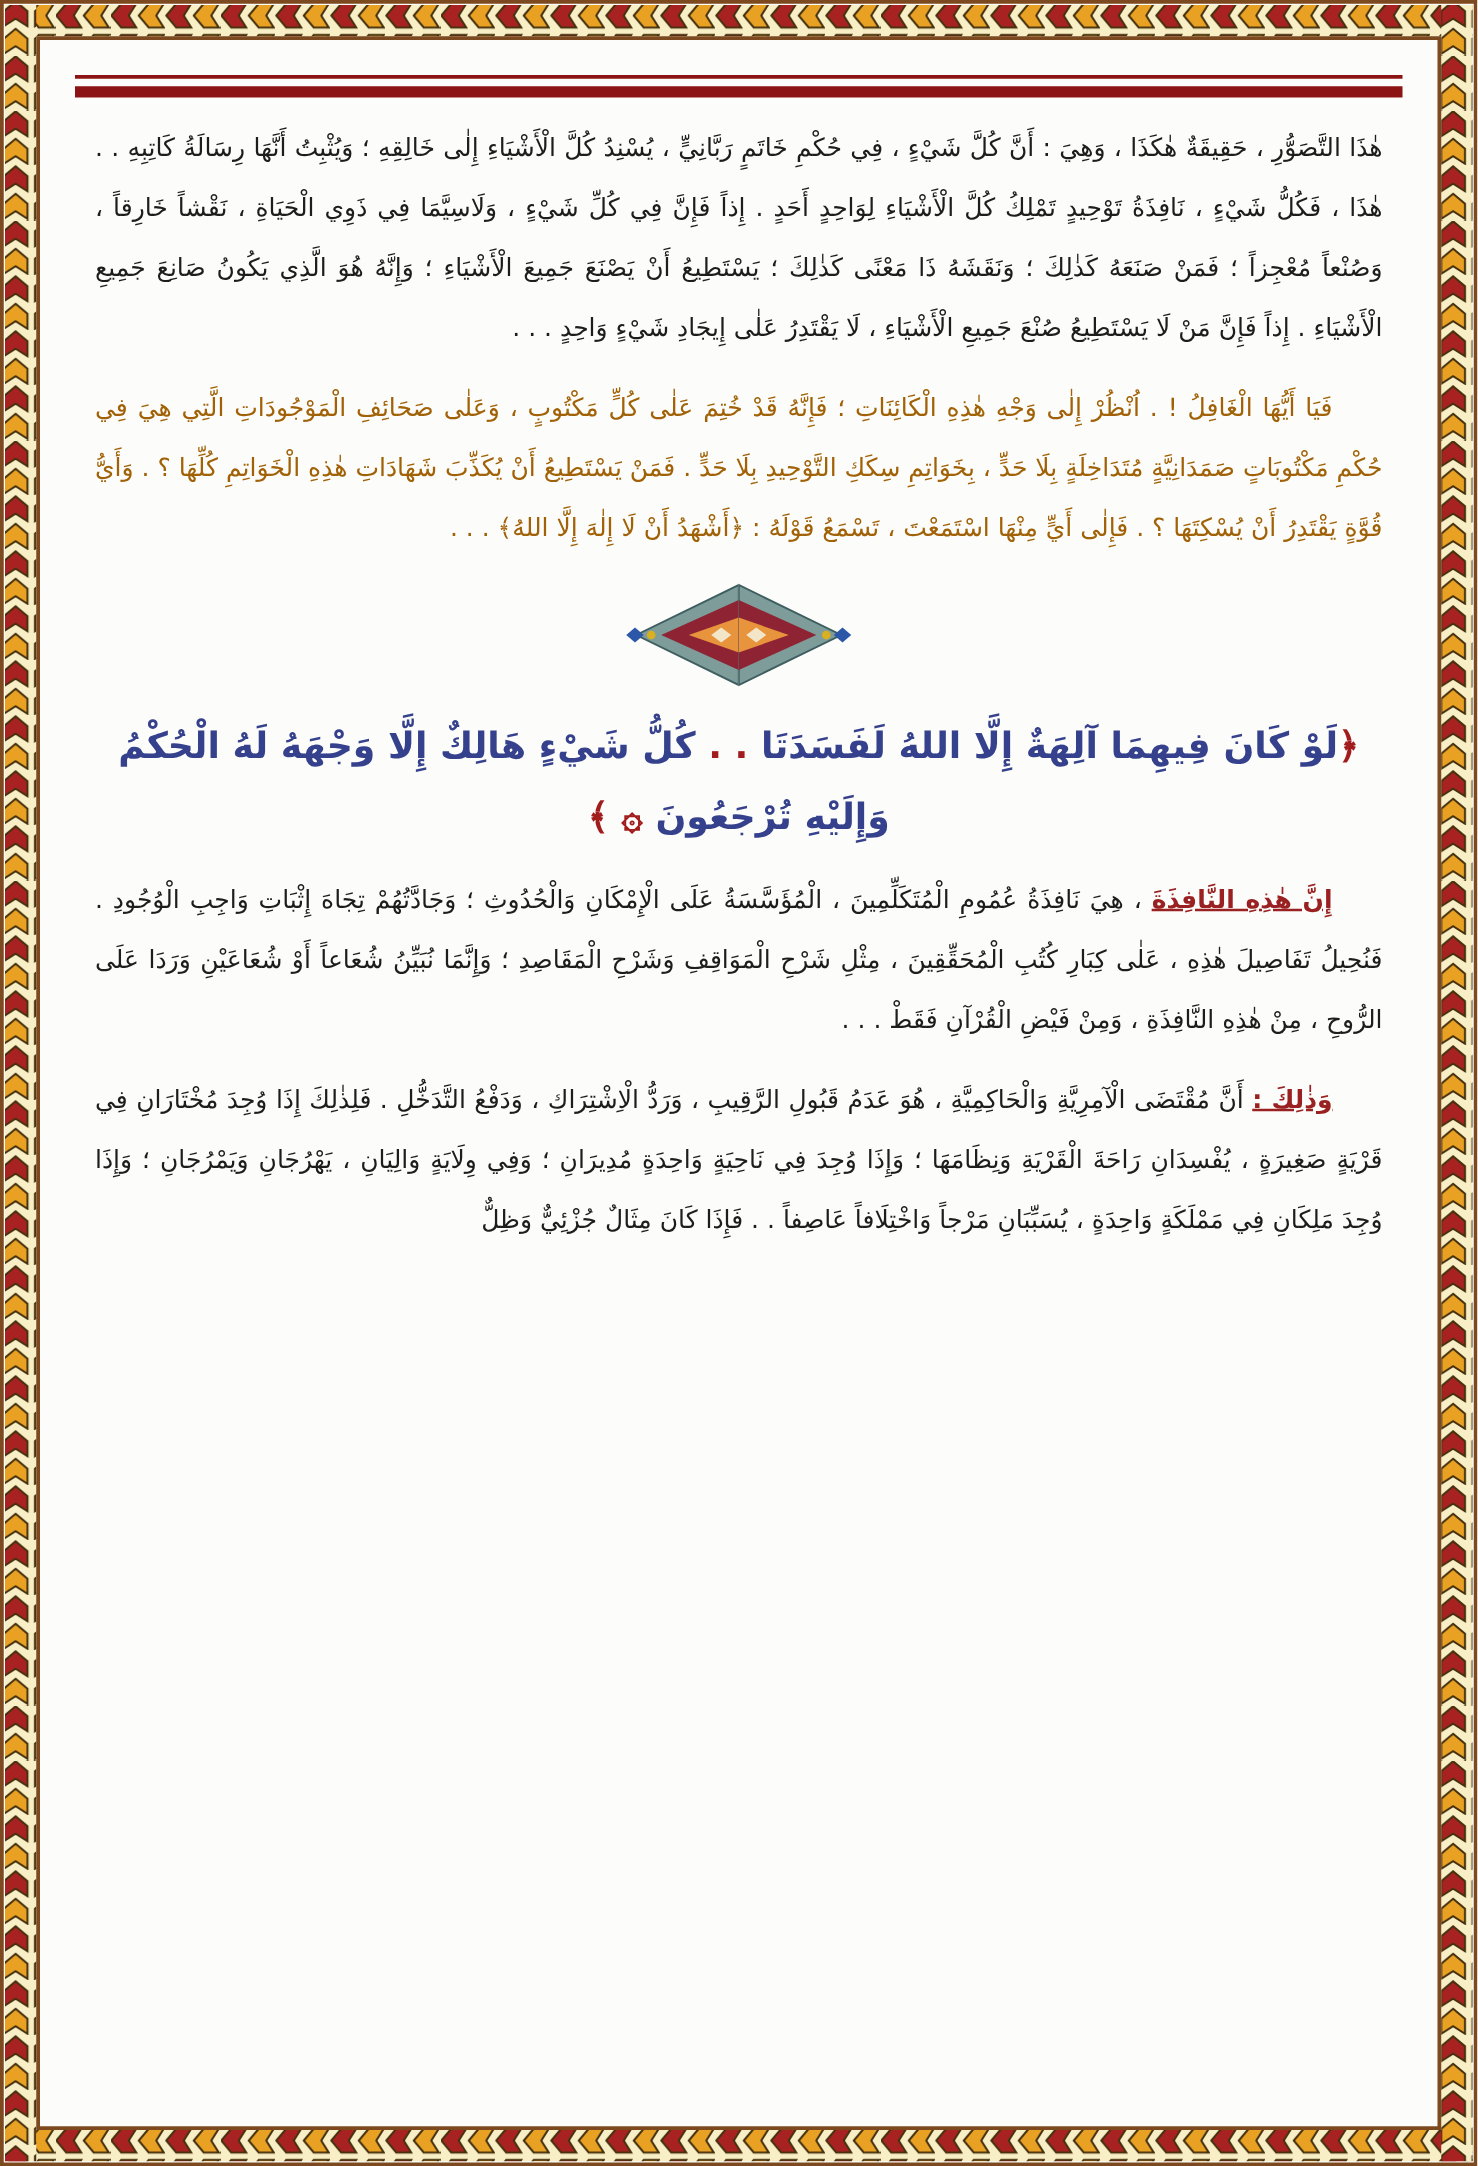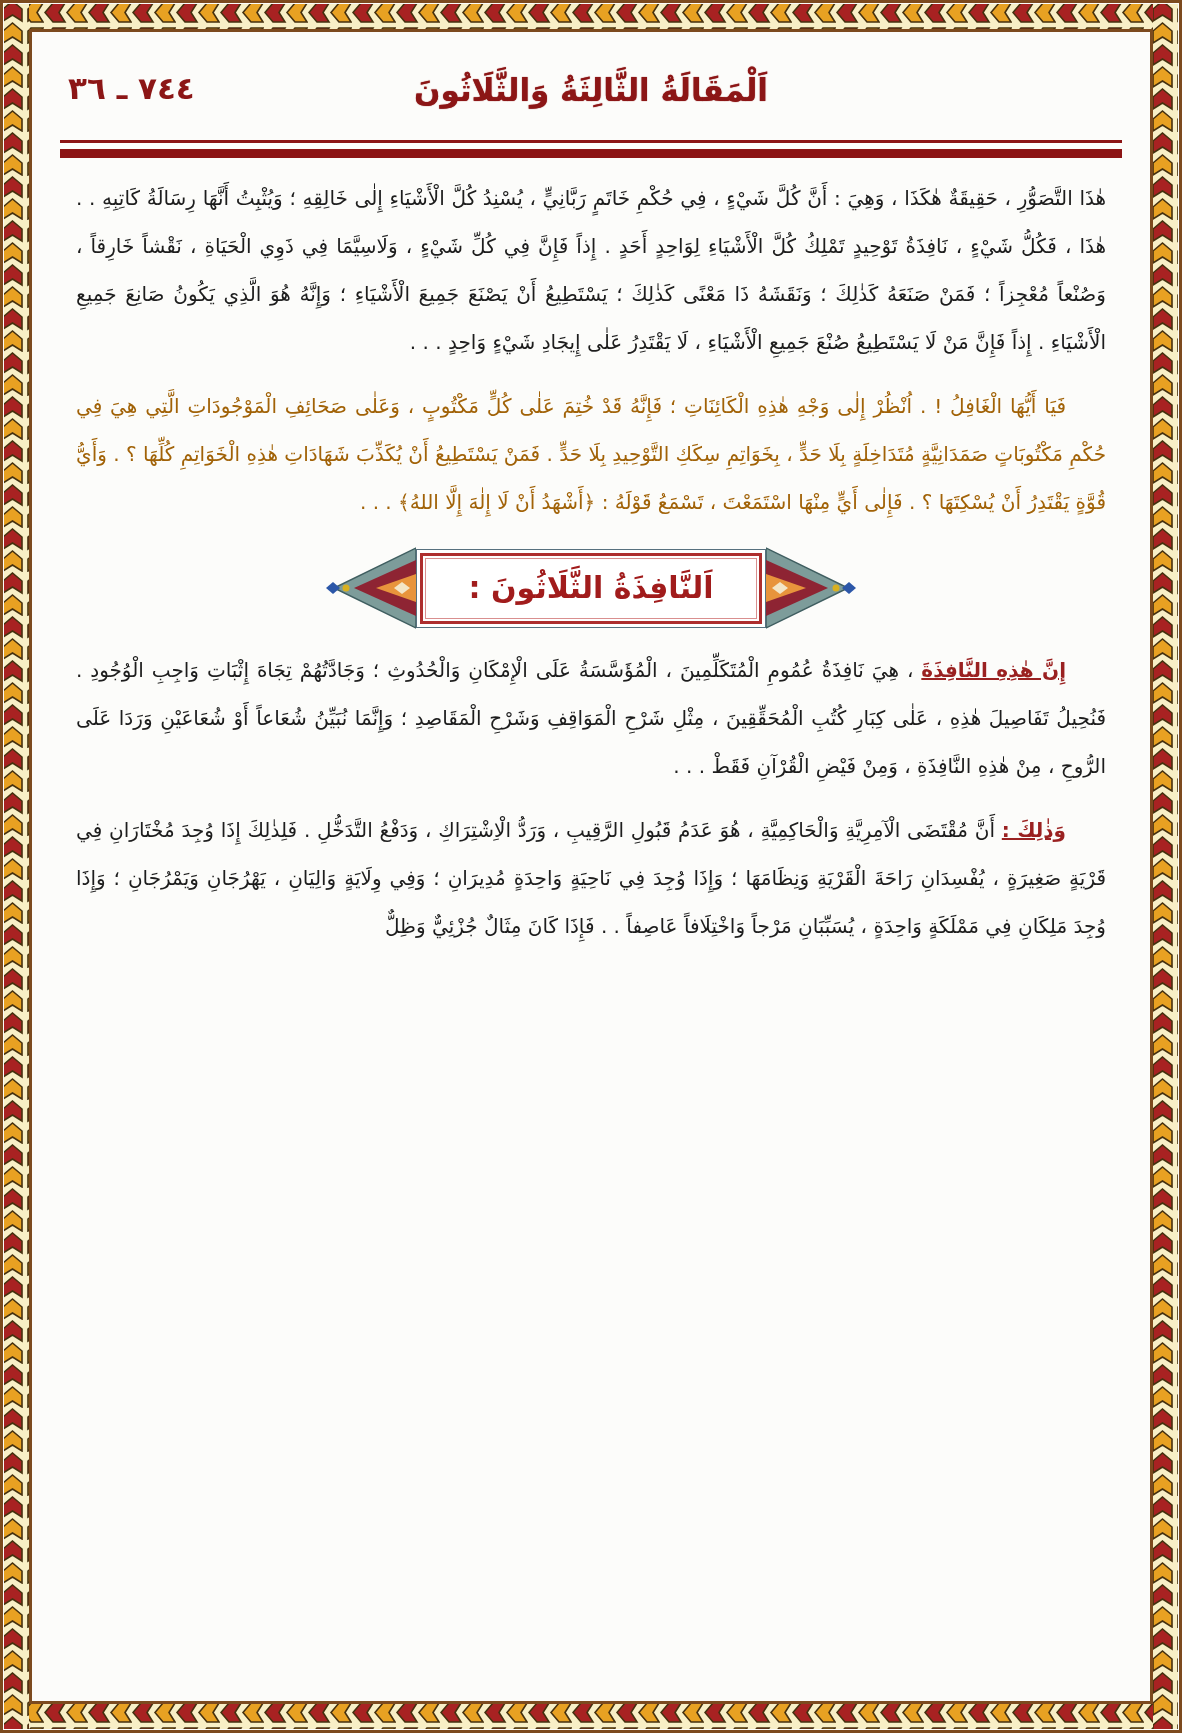--- a/index.html
+++ b/index.html
@@ -110,53 +110,47 @@
     <rect x="1.5" y="1.5" width="1179" height="1730" fill="none" stroke="#7c4a1e" stroke-width="3"></rect>
     <rect x="4" y="4" width="1174" height="25" fill="url(#chainH)"></rect>
     <rect x="4" y="1704" width="1174" height="25" fill="url(#chainH)"></rect>
     <rect x="4" y="4" width="25" height="1725" fill="url(#chainV)"></rect>
     <rect x="1153" y="4" width="25" height="1725" fill="url(#chainV)"></rect>
     <rect x="30.5" y="30.5" width="1121" height="1672" fill="none" stroke="#7c4a1e" stroke-width="3"></rect>
   </svg>
 
   <div class="content">
 
-    <div class="header">
-      <div class="page-number">٧٤٤ ـ ٣٦</div>
-      <div class="page-title">اَلْمَقَالَةُ الثَّالِثَةُ وَالثَّلَاثُونَ</div>
-    </div>
     <div class="double-rule"></div>
 
     <p class="para p1">هٰذَا التَّصَوُّرِ ، حَقِيقَةٌ هٰكَذَا ، وَهِيَ : أَنَّ كُلَّ شَيْءٍ ، فِي حُكْمِ خَاتَمٍ رَبَّانِيٍّ ، يُسْنِدُ كُلَّ الْأَشْيَاءِ إِلٰى خَالِقِهِ ؛ وَيُثْبِتُ أَنَّهَا رِسَالَةُ كَاتِبِهِ . . هٰذَا ، فَكُلُّ شَيْءٍ ، نَافِذَةُ تَوْحِيدٍ تَمْلِكُ كُلَّ الْأَشْيَاءِ لِوَاحِدٍ أَحَدٍ . إِذاً فَإِنَّ فِي كُلِّ شَيْءٍ ، وَلَاسِيَّمَا فِي ذَوِي الْحَيَاةِ ، نَقْشاً خَارِقاً ، وَصُنْعاً مُعْجِزاً ؛ فَمَنْ صَنَعَهُ كَذٰلِكَ ؛ وَنَقَشَهُ ذَا مَعْنًى كَذٰلِكَ ؛ يَسْتَطِيعُ أَنْ يَصْنَعَ جَمِيعَ الْأَشْيَاءِ ؛ وَإِنَّهُ هُوَ الَّذِي يَكُونُ صَانِعَ جَمِيعِ الْأَشْيَاءِ . إِذاً فَإِنَّ مَنْ لَا يَسْتَطِيعُ صُنْعَ جَمِيعِ الْأَشْيَاءِ ، لَا يَقْتَدِرُ عَلٰى إِيجَادِ شَيْءٍ وَاحِدٍ . . .</p>
 
     <p class="para p2">فَيَا أَيُّهَا الْغَافِلُ ! . اُنْظُرْ إِلٰى وَجْهِ هٰذِهِ الْكَائِنَاتِ ؛ فَإِنَّهُ قَدْ خُتِمَ عَلٰى كُلٍّ مَكْتُوبٍ ، وَعَلٰى صَحَائِفِ الْمَوْجُودَاتِ الَّتِي هِيَ فِي حُكْمِ مَكْتُوبَاتٍ صَمَدَانِيَّةٍ مُتَدَاخِلَةٍ بِلَا حَدٍّ ، بِخَوَاتِمِ سِكَكِ التَّوْحِيدِ بِلَا حَدٍّ . فَمَنْ يَسْتَطِيعُ أَنْ يُكَذِّبَ شَهَادَاتِ هٰذِهِ الْخَوَاتِمِ كُلِّهَا ؟ . وَأَيُّ قُوَّةٍ يَقْتَدِرُ أَنْ يُسْكِتَهَا ؟ . فَإِلٰى أَيٍّ مِنْهَا اسْتَمَعْتَ ، تَسْمَعُ قَوْلَهُ : ﴿أَشْهَدُ أَنْ لَا إِلٰهَ إِلَّا اللهُ﴾ . . .</p>
 
     <div class="window-row">
       <svg class="orn" width="92" height="88" viewBox="0 0 92 88" xmlns="http://www.w3.org/2000/svg">
         <polygon points="92,4 92,84 10,44" fill="#7d9c9a" stroke="#3f5e60" stroke-width="1.5"></polygon>
         <polygon points="92,16 92,72 30,44" fill="#8e2433"></polygon>
         <polygon points="92,30 92,58 52,44" fill="#e8943c"></polygon>
         <polygon points="70,44 78,38 86,44 78,50" fill="#f3e6c8"></polygon>
         <polygon points="16,44 9,38 2,44 9,50" fill="#2c57a8"></polygon>
         <circle cx="22" cy="44" r="3.5" fill="#d8b020"></circle>
       </svg>
-      <div class="window-box">
-        <div class="window-box-inner">
-          <div class="window-title">اَلنَّافِذَةُ الثَّلَاثُونَ :</div>
-        </div>
-      </div>
       <svg class="orn flip" width="92" height="88" viewBox="0 0 92 88" xmlns="http://www.w3.org/2000/svg">
         <polygon points="92,4 92,84 10,44" fill="#7d9c9a" stroke="#3f5e60" stroke-width="1.5"></polygon>
         <polygon points="92,16 92,72 30,44" fill="#8e2433"></polygon>
         <polygon points="92,30 92,58 52,44" fill="#e8943c"></polygon>
         <polygon points="70,44 78,38 86,44 78,50" fill="#f3e6c8"></polygon>
         <polygon points="16,44 9,38 2,44 9,50" fill="#2c57a8"></polygon>
         <circle cx="22" cy="44" r="3.5" fill="#d8b020"></circle>
       </svg>
     </div>
 
+    <div class="verse">
+      <span class="red">﴿</span><span>لَوْ كَانَ فِيهِمَا آلِهَةٌ إِلَّا اللهُ لَفَسَدَتَا</span><span class="red"> . . </span><span>كُلُّ شَيْءٍ هَالِكٌ إِلَّا وَجْهَهُ لَهُ الْحُكْمُ وَإِلَيْهِ تُرْجَعُونَ</span><span class="red"> ۞ </span><span class="red">﴾</span>
+    </div>
 
     <p class="para p3"><span class="lead-red">إِنَّ هٰذِهِ النَّافِذَةَ</span><span> ، هِيَ نَافِذَةُ عُمُومِ الْمُتَكَلِّمِينَ ، الْمُؤَسَّسَةُ عَلَى الْإِمْكَانِ وَالْحُدُوثِ ؛ وَجَادَّتُهُمْ تِجَاهَ إِثْبَاتِ وَاجِبِ الْوُجُودِ . فَنُحِيلُ تَفَاصِيلَ هٰذِهِ ، عَلٰى كِبَارِ كُتُبِ الْمُحَقِّقِينَ ، مِثْلِ شَرْحِ الْمَوَاقِفِ وَشَرْحِ الْمَقَاصِدِ ؛ وَإِنَّمَا نُبَيِّنُ شُعَاعاً أَوْ شُعَاعَيْنِ وَرَدَا عَلَى الرُّوحِ ، مِنْ هٰذِهِ النَّافِذَةِ ، وَمِنْ فَيْضِ الْقُرْآنِ فَقَطْ . . .</span></p>
 
     <p class="para p4"><span class="lead-red">وَذٰلِكَ :</span><span> أَنَّ مُقْتَضَى الْآمِرِيَّةِ وَالْحَاكِمِيَّةِ ، هُوَ عَدَمُ قَبُولِ الرَّقِيبِ ، وَرَدُّ الْاِشْتِرَاكِ ، وَدَفْعُ التَّدَخُّلِ . فَلِذٰلِكَ إِذَا وُجِدَ مُخْتَارَانِ فِي قَرْيَةٍ صَغِيرَةٍ ، يُفْسِدَانِ رَاحَةَ الْقَرْيَةِ وَنِظَامَهَا ؛ وَإِذَا وُجِدَ فِي نَاحِيَةٍ وَاحِدَةٍ مُدِيرَانِ ؛ وَفِي وِلَايَةٍ وَالِيَانِ ، يَهْرُجَانِ وَيَمْرُجَانِ ؛ وَإِذَا وُجِدَ مَلِكَانِ فِي مَمْلَكَةٍ وَاحِدَةٍ ، يُسَبِّبَانِ مَرْجاً وَاخْتِلَافاً عَاصِفاً . . فَإِذَا كَانَ مِثَالٌ جُزْئِيٌّ وَظِلٌّ</span></p>
 
   </div>
 </div>
 
 </body></html>

